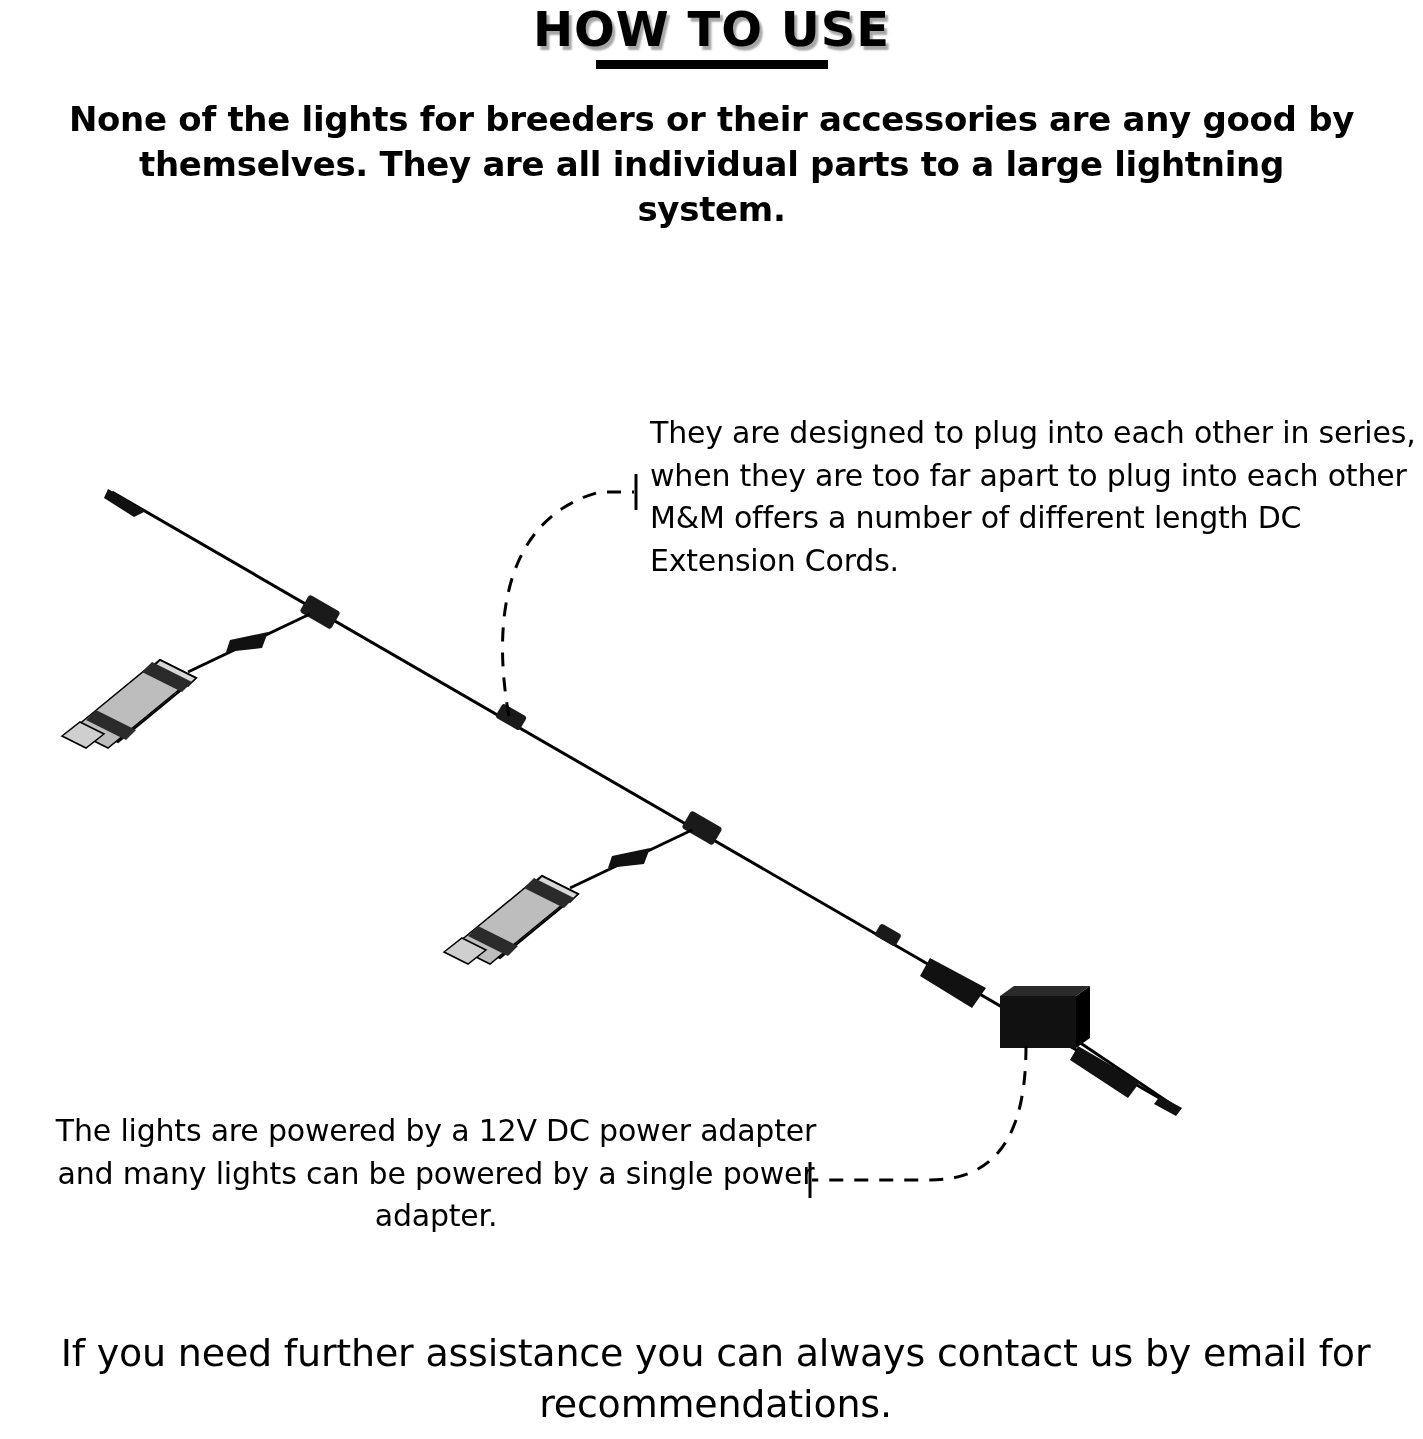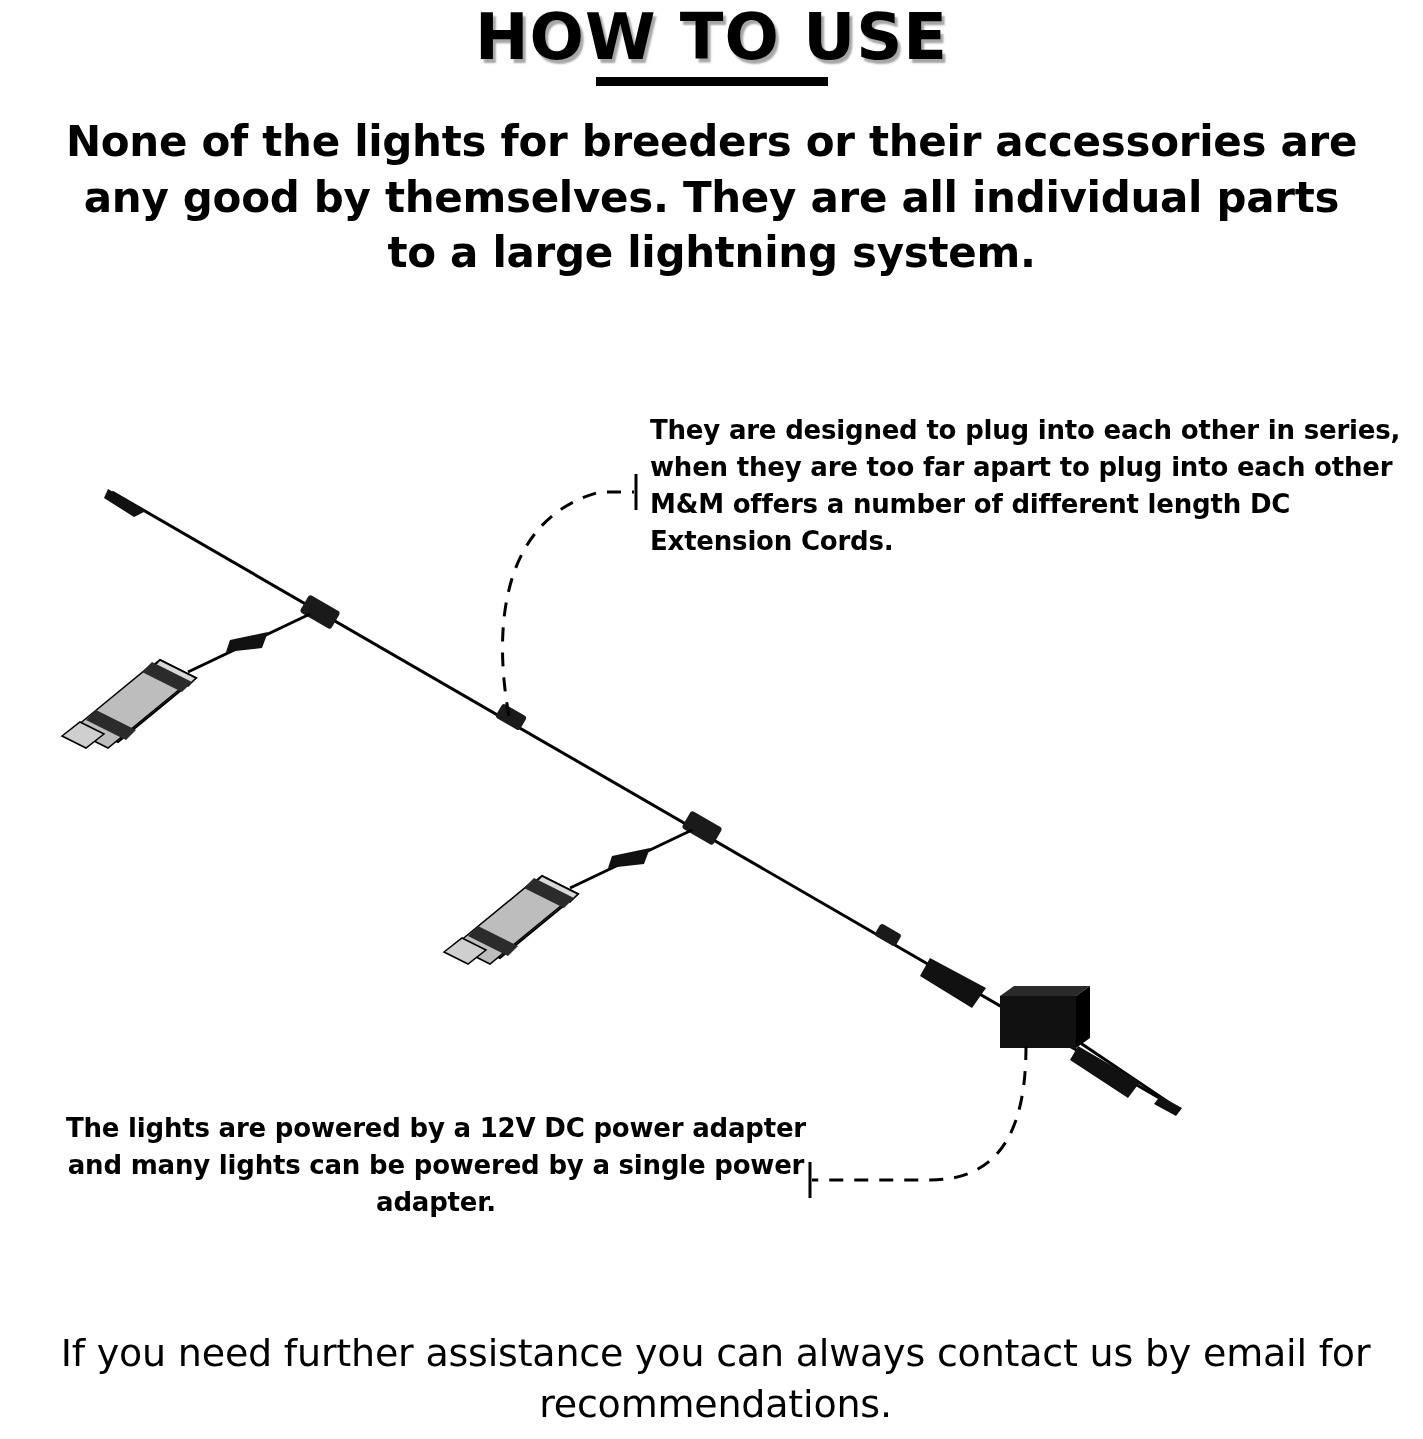--- a/index.html
+++ b/index.html
@@ -18,48 +18,48 @@
 
   
   #header-block {
     position: absolute;
     top: 0;
     left: 0;
     width: 1423px;
     text-align: center;
   }
   #main-title {
-    font-size: 64px;
+    font-size: 48px;
     font-weight: bold;
     letter-spacing: 1px;
     line-height: 1.05;
     margin-top: 4px;
     text-shadow: 3px 4px 2px rgba(0,0,0,0.35);
     font-family: "DejaVu Sans", sans-serif;
   }
   #title-underline {
     width: 232px;
     height: 9px;
     background: #000;
     margin: 6px auto 0 auto;
   }
   #intro-text {
-    font-size: 42px;
+    font-size: 34px;
     font-weight: bold;
     line-height: 1.32;
     margin: 28px auto 0 auto;
     width: 1300px;
     letter-spacing: -0.3px;
   }
 
   
   .callout {
     position: absolute;
-    font-size: 26px;
-    font-weight: bold;
+    font-size: 30px;
+    font-weight: normal;
     line-height: 1.42;
     letter-spacing: -0.2px;
   }
   #callout-series {
     top: 412px;
     left: 650px;
     width: 770px;
     text-align: left;
   }
   #callout-power {

